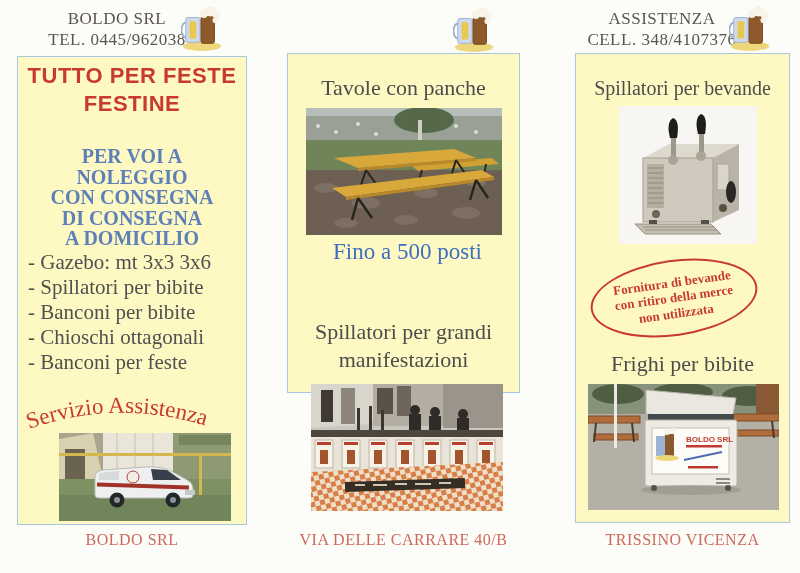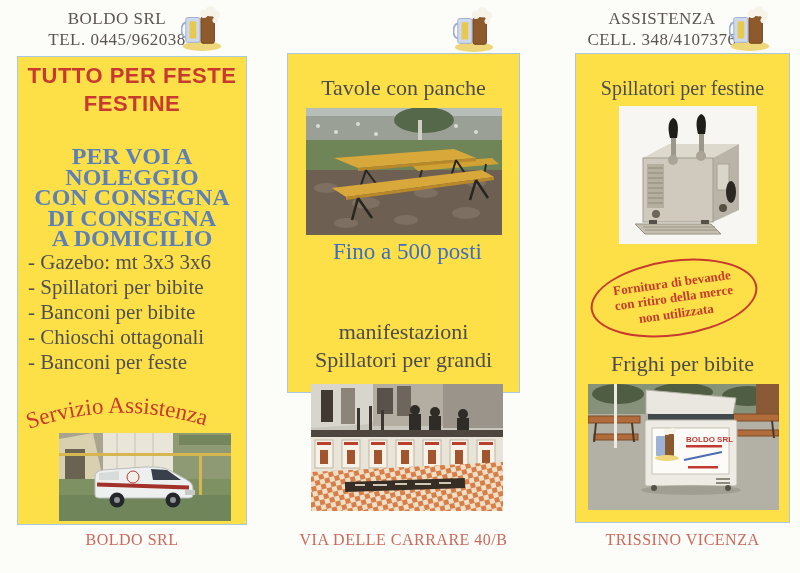--- a/index.html
+++ b/index.html
@@ -3,30 +3,30 @@
 <meta charset="utf-8">
 <style>
   * { margin:0; padding:0; box-sizing:border-box; }
   html,body { width:800px; height:573px; }
   body { background:#fbfbf7; font-family:"Liberation Serif", serif; overflow:hidden; }
   .page { position:relative; width:800px; height:573px; background:#fcfcf9; }
 
   .hdr { position:absolute; text-align:center; color:#5a554e; font-size:17px; line-height:21px; letter-spacing:0.5px; }
   .beer { position:absolute; width:42px; height:46px; }
 
-  .box { position:absolute; border:1px solid #a9c7e0; background:#fde047; }
+  .box { position:absolute; border:1px solid #a9c7e0; background:#fef9c3; }
   .box-left  { left:17px;  top:56px; width:230px; height:469px; }
   .box-mid   { left:287px; top:53px; width:233px; height:340px; }
   .box-right { left:575px; top:53px; width:215px; height:470px; }
 
   .headline { position:absolute; top:5px; left:0; right:0; text-align:center;
     font-family:"Liberation Sans", sans-serif; font-weight:bold; font-size:22px;
     line-height:28px; color:#c8392f; letter-spacing:0.5px; }
   .subhead { position:absolute; top:89px; left:0; right:0; text-align:center;
-    font-weight:bold; font-size:24px; line-height:20.5px; color:#5d80b8; }
+    font-weight:bold; font-size:20px; line-height:20.5px; color:#5d80b8; }
   .rental-list { position:absolute; top:193px; left:10px; right:2px;
     font-size:21px; line-height:25px; color:#505050; }
   .arc-wrap { position:absolute; top:336px; left:7px; width:216px; height:48px; }
 
   .photo { position:absolute; display:block; }
 
   .panel-title { position:absolute; left:0; right:0; text-align:center;
     color:#4c4c4c; font-size:22px; line-height:28px; }
   .caption-blue { position:absolute; left:8px; right:0; text-align:center;
     color:#3e6ec2; font-size:23px; line-height:27px; }
@@ -193,22 +193,22 @@
       <polygon points="40,89 188,69 188,72 40,92" fill="#b8882a"></polygon>
       <g stroke="#26261f" stroke-width="2.5" fill="none">
         <path d="M52 90 L46 112 M52 90 L66 110"></path>
           <path d="M170 72 L164 92 M170 72 L182 90"></path>
       </g>
     </svg>
 
     <div class="caption-blue" style="top:184px;">Fino a 500 posti</div>
 
     <div class="panel-title" style="top:264px;">
+      <div>Spillatori per grandi</div>
       <div>manifestazioni</div>
-      <div>Spillatori per grandi</div>
     </div>
 
     <svg class="photo" style="left:23px; top:330px;" width="192" height="127" viewBox="0 0 192 127">
       <defs>
         <pattern id="check" width="10" height="10" patternUnits="userSpaceOnUse" patternTransform="rotate(-14)">
           <rect width="10" height="10" fill="#d87e46"></rect>
           <rect width="5" height="5" fill="#eedfc8"></rect>
             <rect x="5" y="5" width="5" height="5" fill="#eedfc8"></rect>
         </pattern>
       </defs>
@@ -278,21 +278,21 @@
           <rect x="44" y="100" width="10" height="2"></rect>
           <rect x="62" y="100" width="14" height="2"></rect>
           <rect x="84" y="99" width="12" height="2"></rect>
           <rect x="104" y="99" width="16" height="2"></rect>
           <rect x="128" y="98" width="12" height="2"></rect>
         </g>
     </svg>
   </div>
 
   <div class="box box-right">
-    <div class="panel-title" style="top:20px; font-size:20px;">Spillatori per festine</div>
+    <div class="panel-title" style="top:20px; font-size:20px;">Spillatori per bevande</div>
 
     <svg class="photo" style="left:43px; top:52px;" width="138" height="138" viewBox="0 0 138 138">
       <rect width="138" height="138" fill="#f7f6f2"></rect>
       <polygon points="24,52 50,38 120,38 94,52" fill="#ddd9cd"></polygon>
       <polygon points="94,52 120,38 120,104 94,116" fill="#b9b4a7"></polygon>
       <rect x="24" y="52" width="70" height="64" fill="#cfcabd" stroke="#a29d90"></rect>
       <rect x="28" y="58" width="17" height="44" fill="#b5af9f"></rect>
       <g stroke="#8f897b" stroke-width="1">
         <line x1="29" y1="62" x2="44" y2="62"></line>
           <line x1="29" y1="67" x2="44" y2="67"></line>

